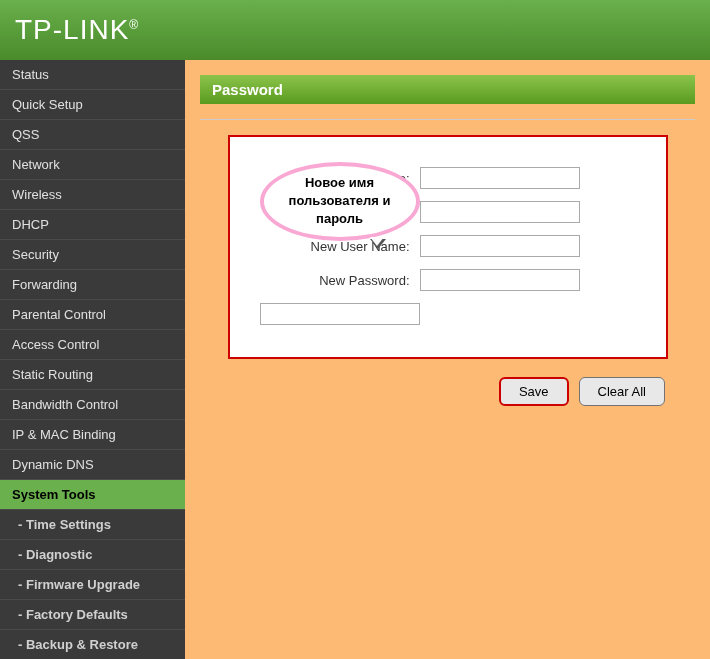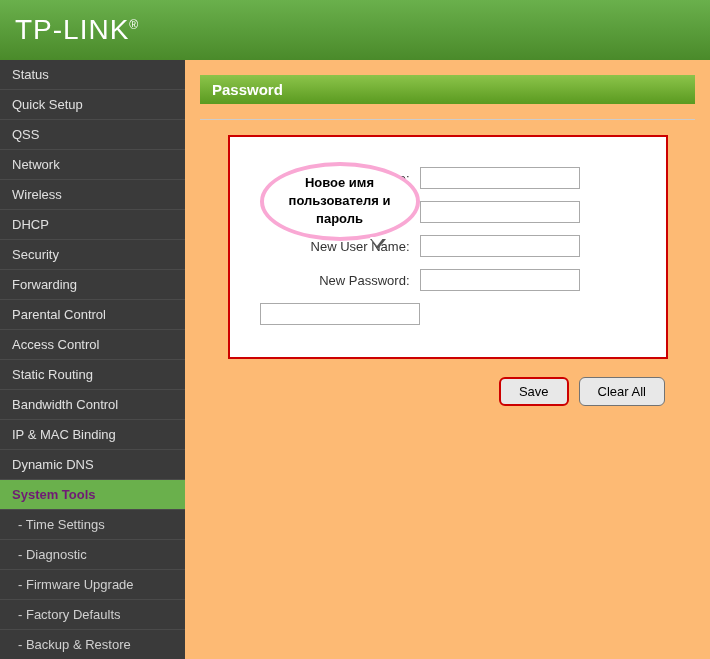--- a/index.html
+++ b/index.html
@@ -35,22 +35,22 @@
       flex-shrink: 0;
       overflow-y: auto;
     }
     .sidebar-item {
       padding: 7px 12px;
       cursor: pointer;
       font-size: 13px;
       color: #e0e0e0;
       border-bottom: 1px solid #4a4a4a;
     }
-    .sidebar-item.sub { padding-left: 18px; color: #d0d0d0; }
-    .sidebar-item.highlighted { background: #6ab04c; color: #701a75; font-weight: bold; }
+    .sidebar-item.sub { padding-left: 18px; color: #d0d0d0; font-weight: bold; }
+    .sidebar-item.highlighted { background: #6ab04c; color: #000000; font-weight: bold; }
 
     
     #main {
       flex: 1;
       background: #fdba74;
       padding: 15px;
       overflow-y: auto;
     }
 
     

